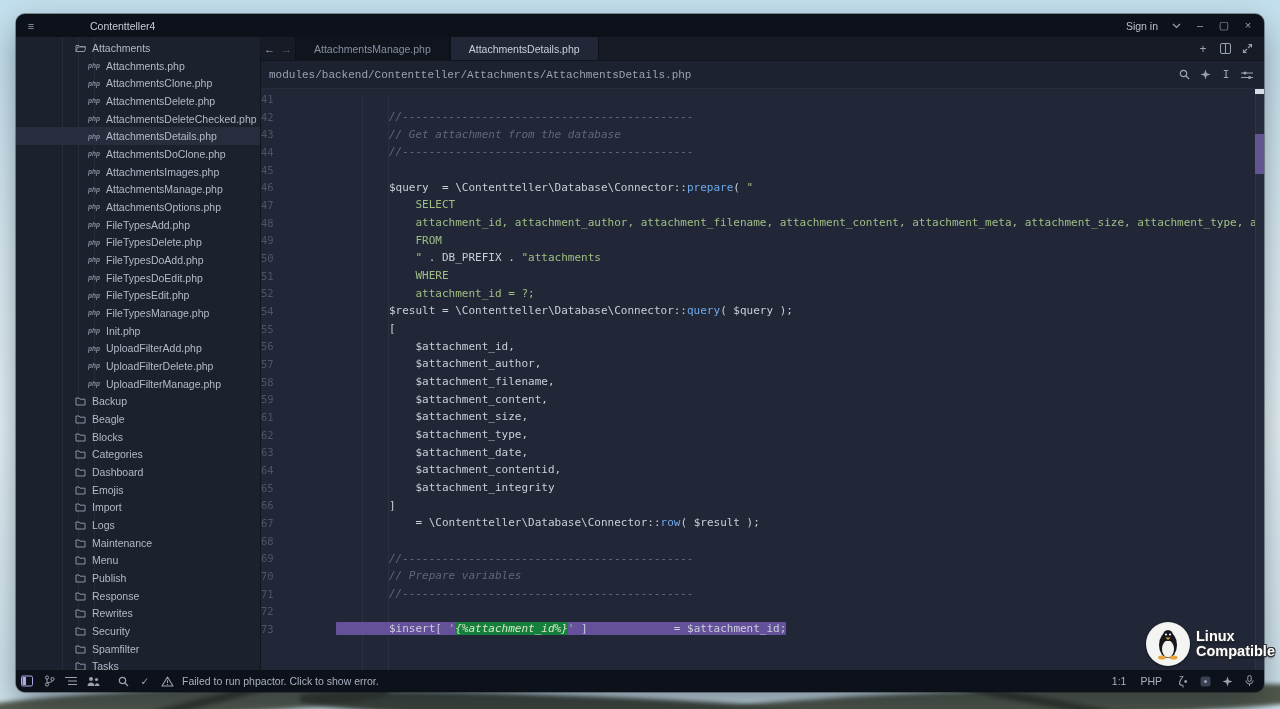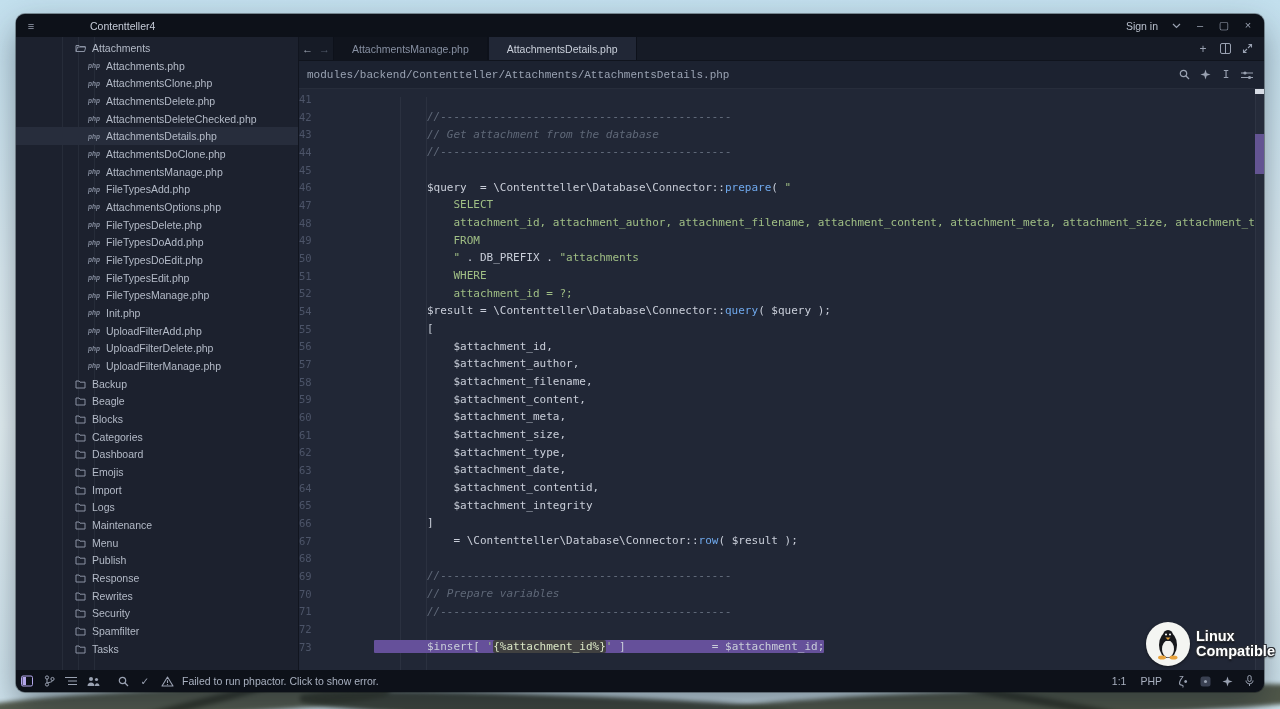--- a/index.html
+++ b/index.html
@@ -26,21 +26,21 @@
   .wtitle { font-size:10.5px; color:#c6ccd8;margin-left:44px; }
   .tspacer { flex:1; }
   .signin { font-size:10.5px; color:#b9c0cd; margin-right:6px; }
   .tb-ic { width:24px; text-align:center; color:#9aa2b2; font-size:11px; line-height:23px; }
   .chev svg, .ic svg { display:inline-block; vertical-align:middle; }
 
   
   .main { flex:1 1 auto; display:flex; min-height:0; }
 
   
-  .sidebar { width:283px; flex:0 0 auto; background:#1c212e; border-right:1px solid #11151f;
+  .sidebar { width:245px; flex:0 0 auto; background:#1c212e; border-right:1px solid #11151f;
     position:relative; overflow:hidden; padding-top:2px; }
   .sb-guide { position:absolute; top:0; bottom:0; width:1px; background:#262c39; }
   .trow { height:17.68px; display:flex; align-items:center; font-size:10.5px; color:#b3bac7; white-space:nowrap; position:relative; }
   .trow.selected { background:#272d3c; }
   .trow .fi { flex:0 0 auto; display:flex; align-items:center; justify-content:center; width:12px; margin-right:6px; }
   .indent-folder { padding-left:58px; }
   .indent-file { padding-left:72px; }
   .phpic { font-size:6.5px; font-style:italic; font-weight:bold; color:#848c9d; letter-spacing:0; }
 
   
@@ -67,21 +67,21 @@
   .editor { flex:1 1 auto; position:relative; background:#212736; overflow:hidden; }
   .lines { position:absolute; left:0; right:9px; top:1px; }
   .guide { position:absolute; top:8px; bottom:0; width:1px; background:#2b3140; }
   .line { display:flex; height:17.68px; align-items:center; }
   .num { flex:0 0 45px; font-family:"DejaVu Sans Mono",monospace; font-size:10.5px; color:#4c5468; }
   .codetxt { margin-left:30px; font-family:"DejaVu Sans Mono",monospace; font-size:11px; white-space:pre; color:#c9ced9; }
   .seg-d { color:#c9ced9;margin-top:33px; }
   .seg-c { color:#5f6878; font-style:italic; }
   .seg-s { color:#a0bf85; }
   .seg-f { color:#6fa8ec; }
-  .seg-sh { color:#d9e6c5; background:#404040; border-radius:2px; }
+  .seg-sh { color:#d9e6c5; background:#15803d; border-radius:2px;font-style:italic; }
   .selbg { background:#65509a; border-radius:1px; }
 
   
   .scrolltrack { position:absolute; top:0; right:0; width:9px; bottom:0; background:#252b3a; border-left:1px solid #2e3443; }
   .scrollthumb { position:absolute; right:0; width:9px; background:#6e5ca2; opacity:.85; }
   .scrollmark { position:absolute; right:0; width:9px; height:5px; background:#d7dce5; top:0; }
 
   
   .statusbar { height:22px; background:#0d1119; flex:0 0 auto; display:flex; align-items:center; font-size:10.5px; color:#a9b1c0; }
   .sb-ic { width:22px; height:22px; display:flex; align-items:center; justify-content:center; color:#9aa2b2; }
@@ -173,33 +173,39 @@
           <div class="trow indent-file">
             <span class="fi">
               <span class="phpic">php</span>
             </span>
             <span>AttachmentsDoClone.php</span>
           </div>
           <div class="trow indent-file">
             <span class="fi">
               <span class="phpic">php</span>
             </span>
+            <span>AttachmentsImages.php</span>
+          </div>
+          <div class="trow indent-file">
+            <span class="fi">
+              <span class="phpic">php</span>
+            </span>
             <span>AttachmentsManage.php</span>
           </div>
           <div class="trow indent-file">
             <span class="fi">
               <span class="phpic">php</span>
             </span>
+            <span>AttachmentsOptions.php</span>
+          </div>
+          <div class="trow indent-file">
+            <span class="fi">
+              <span class="phpic">php</span>
+            </span>
             <span>FileTypesAdd.php</span>
-          </div>
-          <div class="trow indent-file">
-            <span class="fi">
-              <span class="phpic">php</span>
-            </span>
-            <span>AttachmentsOptions.php</span>
           </div>
           <div class="trow indent-file">
             <span class="fi">
               <span class="phpic">php</span>
             </span>
             <span>FileTypesDelete.php</span>
           </div>
           <div class="trow indent-file">
             <span class="fi">
               <span class="phpic">php</span>
@@ -499,24 +505,20 @@
               </div>
               <div class="line">
                 <span class="num">58</span>
                 <span class="codetxt"><span class="seg-d">            $attachment_filename,</span></span>
               </div>
               <div class="line">
                 <span class="num">59</span>
                 <span class="codetxt"><span class="seg-d">            $attachment_content,</span></span>
               </div>
               <div class="line">
-                <span class="num">60</span>
-                <span class="codetxt"><span class="seg-d">            $attachment_meta,</span></span>
-              </div>
-              <div class="line">
                 <span class="num">61</span>
                 <span class="codetxt"><span class="seg-d">            $attachment_size,</span></span>
               </div>
               <div class="line">
                 <span class="num">62</span>
                 <span class="codetxt"><span class="seg-d">            $attachment_type,</span></span>
               </div>
               <div class="line">
                 <span class="num">63</span>
                 <span class="codetxt"><span class="seg-d">            $attachment_date,</span></span>

